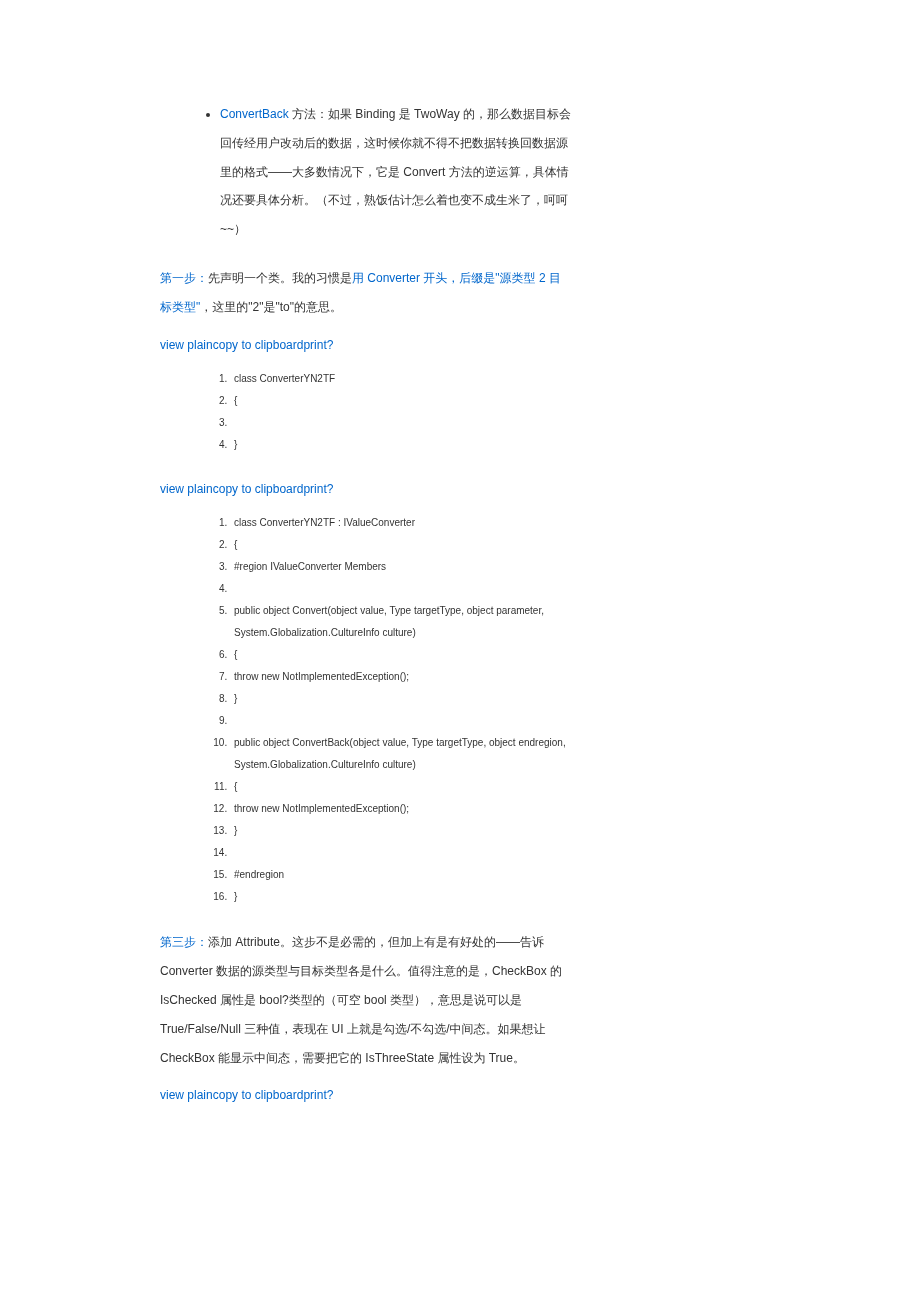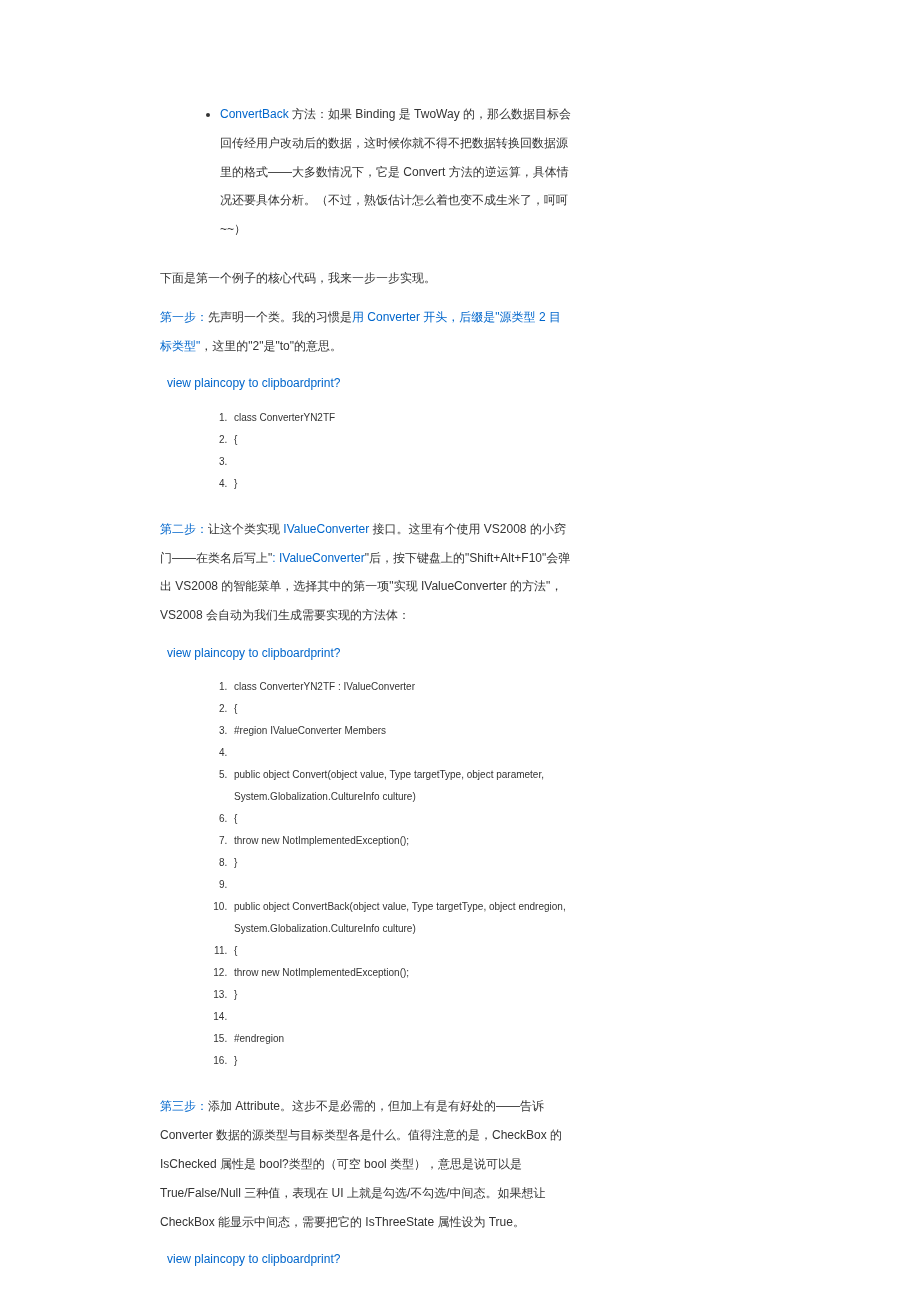--- a/index.html
+++ b/index.html
@@ -26,21 +26,20 @@
   }
   .link {
     color: #0066cc;
   }
   .link-text {
     color: #0066cc;
   }
   .view-links {
     color: #0066cc;
     margin-bottom: 10px;
-    margin-left: 7px;
   }
   .view-links a {
     color: #0066cc;
     text-decoration: none;
   }
   ol.code {
     list-style: decimal;
     padding-left: 70px;
     margin: 10px 0 20px 0;
     font-size: 10px;
@@ -62,40 +61,36 @@
 <body>
 
 <div class="container">
 
   <ul class="bullet">
     <li>
       <span class="link">ConvertBack</span><span> 方法：如果 Binding 是 TwoWay 的，那么数据目标会回传经用户改动后的数据，这时候你就不得不把数据转换回数据源里的格式——大多数情况下，它是 Convert 方法的逆运算，具体情况还要具体分析。（不过，熟饭估计怎么着也变不成生米了，呵呵~~）</span>
     </li>
   </ul>
 
-  <p>下面是第一个例子的核心代码，我来一步一步实现。</p>
 
   <p>
     <span class="step-label">第一步：</span><span>先声明一个类。我的习惯是</span><span class="link-text">用 Converter 开头，后缀是"源类型 2 目标类型"</span><span>，这里的"2"是"to"的意思。</span>
   </p>
 
   <div class="view-links">
     <a>view plain</a><a>copy to clipboard</a><a>print</a><a>?</a>
   </div>
 
   <ol class="code">
     <li>class ConverterYN2TF</li>
     <li>{</li>
     <li></li>
     <li>}</li>
   </ol>
 
-  <p>
-    <span class="step-label">第二步：</span><span>让这个类实现 </span><span class="link-text">IValueConverter</span><span> 接口。这里有个使用 VS2008 的小窍门——在类名后写上"</span><span class="link-text">: IValueConverter</span><span>"后，按下键盘上的"Shift+Alt+F10"会弹出 VS2008 的智能菜单，选择其中的第一项"实现 IValueConverter 的方法"，VS2008 会自动为我们生成需要实现的方法体：</span>
-  </p>
 
   <div class="view-links">
     <a>view plain</a><a>copy to clipboard</a><a>print</a><a>?</a>
   </div>
 
   <ol class="code">
     <li>class ConverterYN2TF : IValueConverter</li>
     <li>{</li>
     <li>    #region IValueConverter Members</li>
     <li></li>

